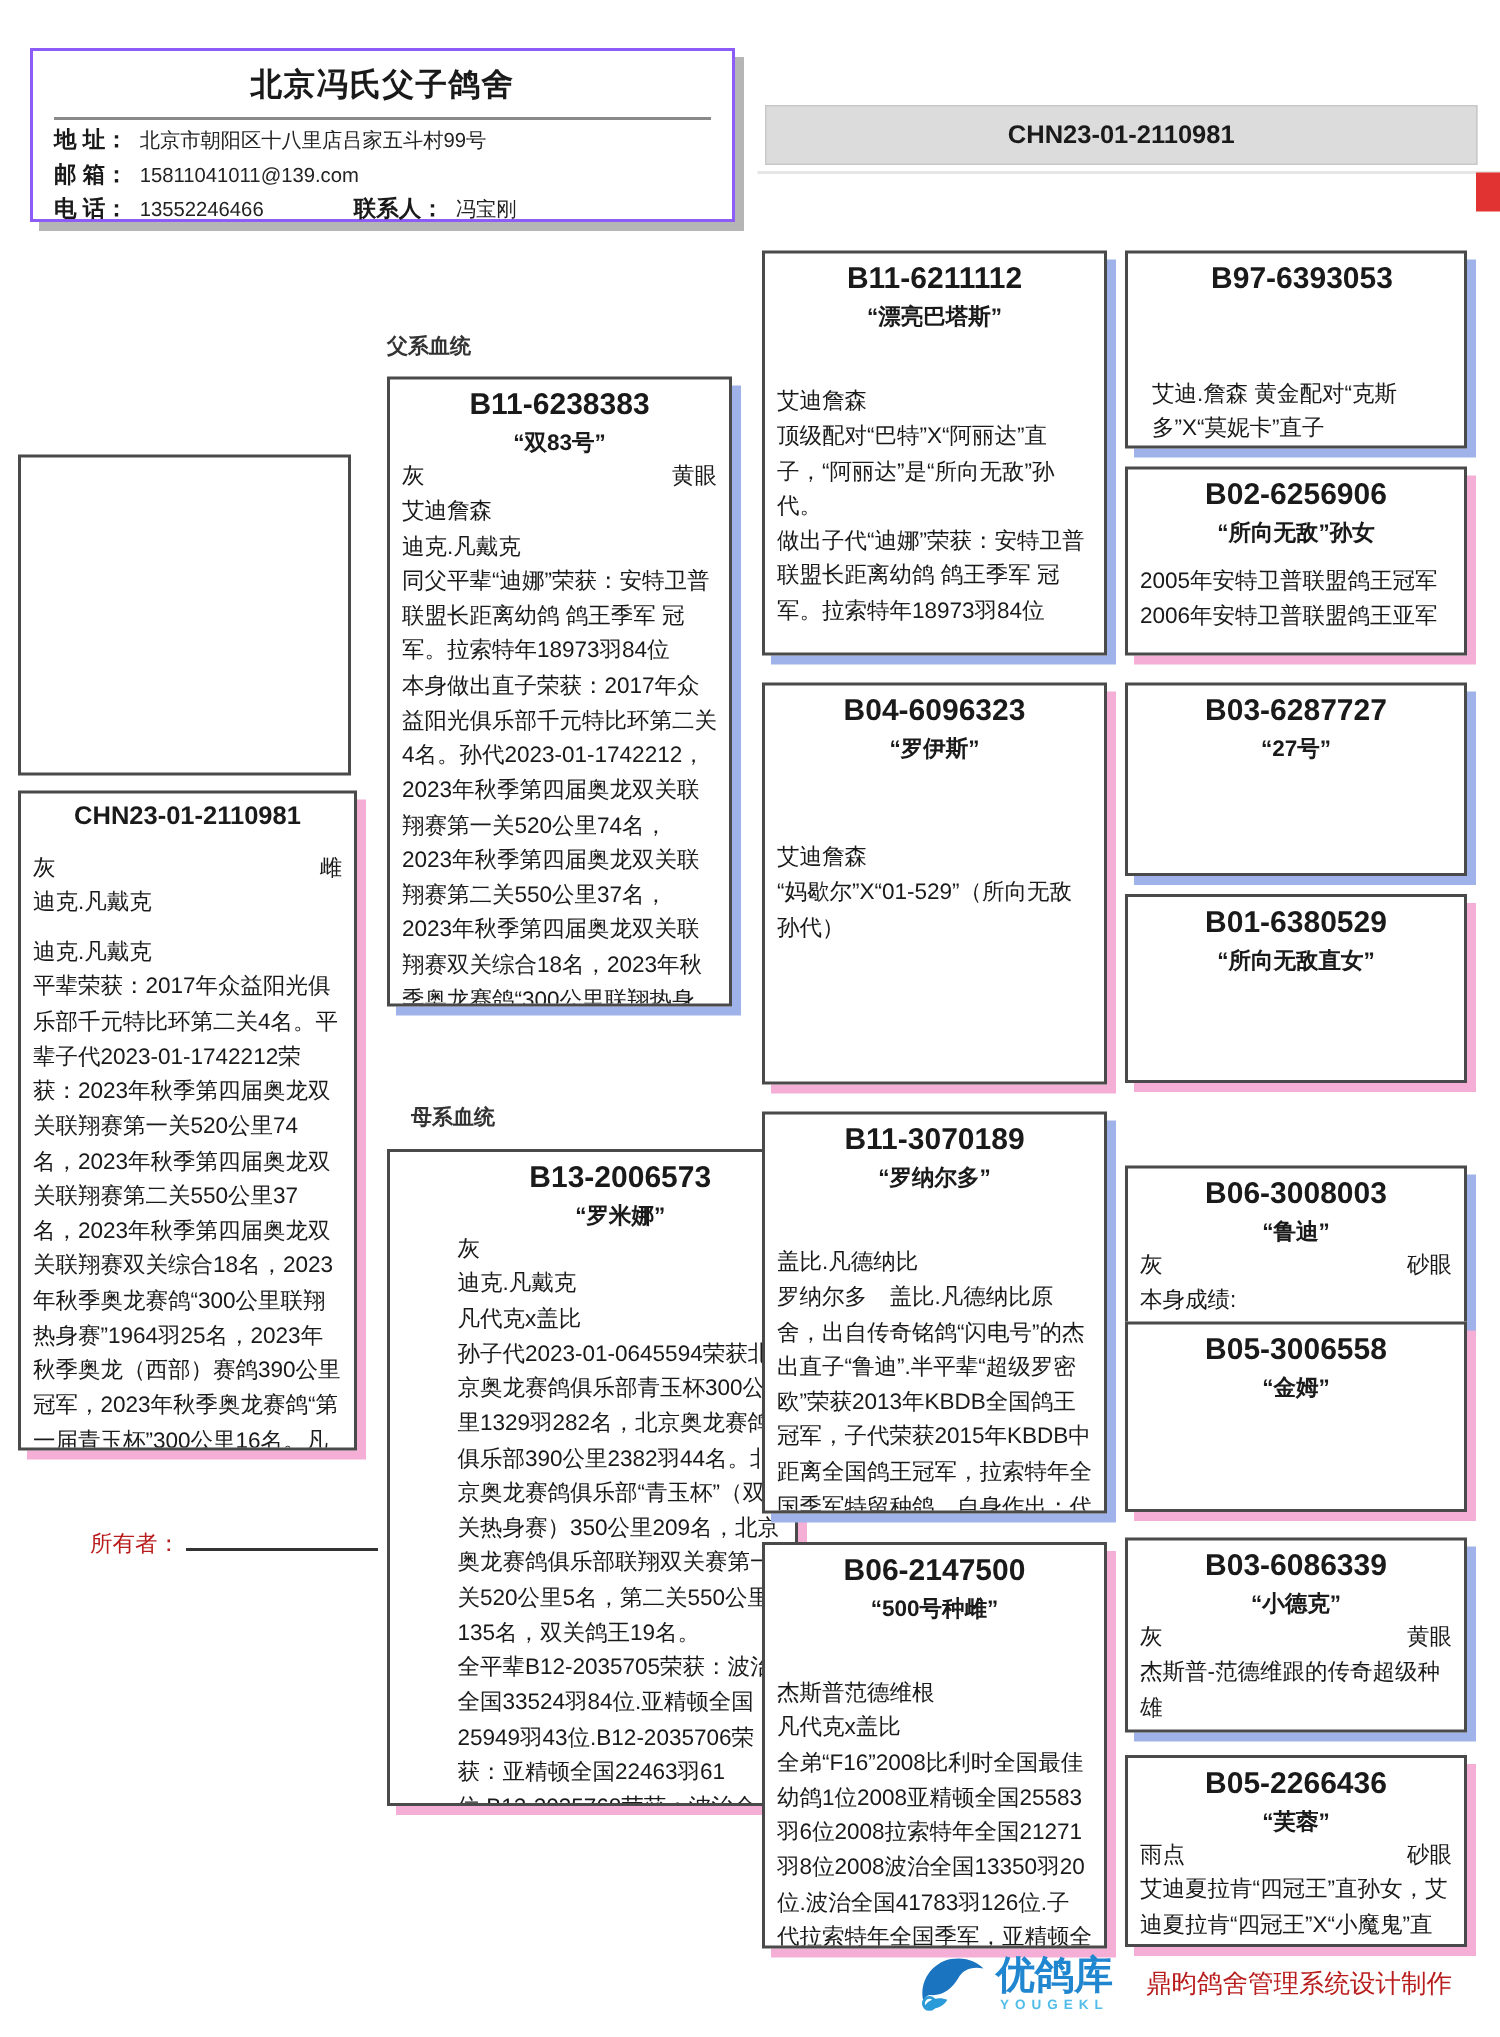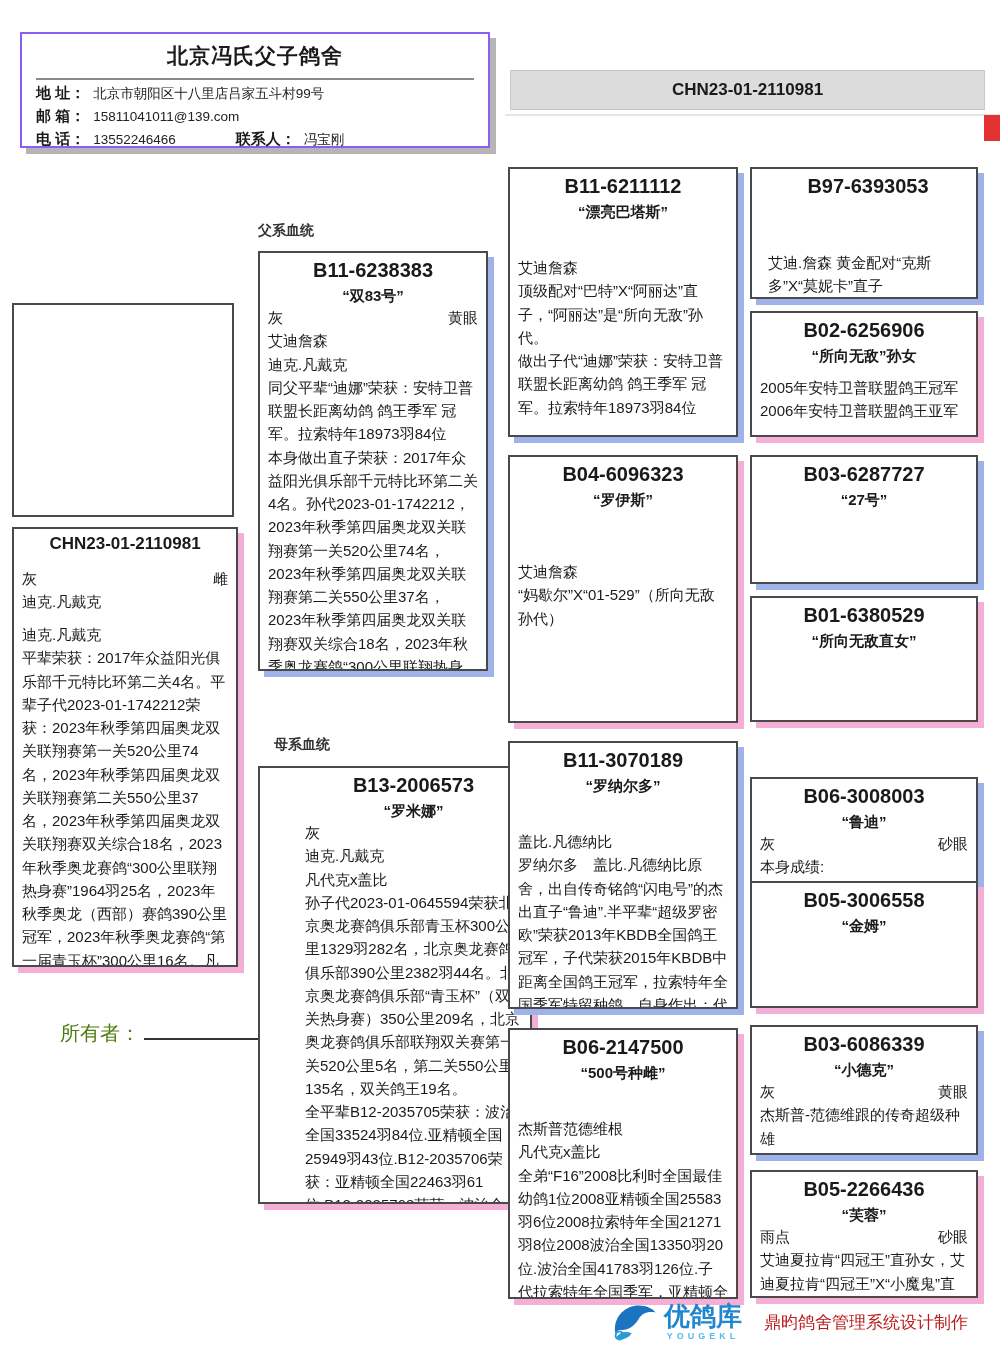--- a/index.html
+++ b/index.html
@@ -35,21 +35,21 @@
     background:#dcdcdc; border:1px solid #c8c8c8; text-align:center;
     font-size:17px; font-weight:bold; line-height:38px; }
   #banner-underline { position:absolute; left:505px; top:114px; width:495px; height:2px; background:#e6e6e6; }
   #red-tab { position:absolute; left:984px; top:115px; width:16px; height:26px; background:#e23333; }
 
   
   #photo-box { position:absolute; left:12px; top:303px; width:222px; height:214px;
     background:#fff; border:2px solid #4a4a4a; }
   #main-card { left:12px; top:527px; width:226px; height:440px; }
   #main-card .ring { font-size:17px; }
-  #owner-row { position:absolute; left:60px; top:1020px; font-size:20px; color:#4d7c0f; }
+  #owner-row { position:absolute; left:60px; top:1020px; font-size:15px; color:#b91c1c; }
   #owner-line { display:inline-block; width:128px; border-bottom:2px solid #333; height:12px; margin-left:4px; }
 
   .branch-label { position:absolute; font-size:14px; font-weight:bold; color:#333; }
   #pat-label { left:258px; top:222px; }
   #mat-label { left:258px; top:736px;margin-left:16px; }
 
   #sire-card { left:258px; top:251px; width:230px; height:420px; }
   #dam-card  { left:258px; top:766px; width:274px; height:438px;padding-left:45px; }
 
   #ss-card { left:508px; top:167px; width:230px; height:270px; }

